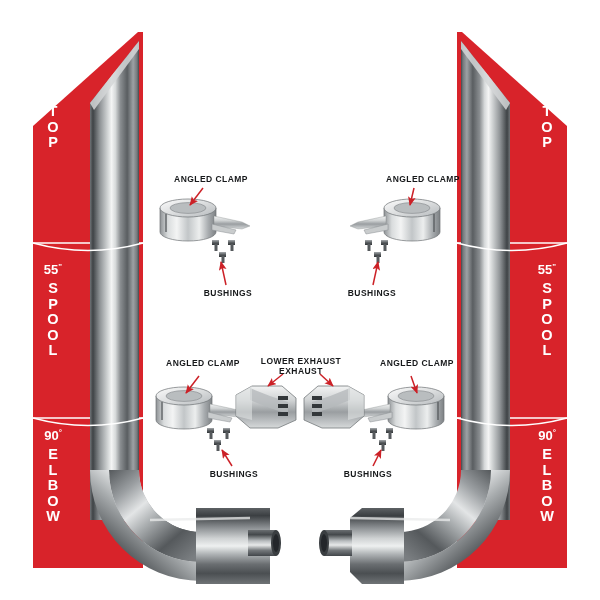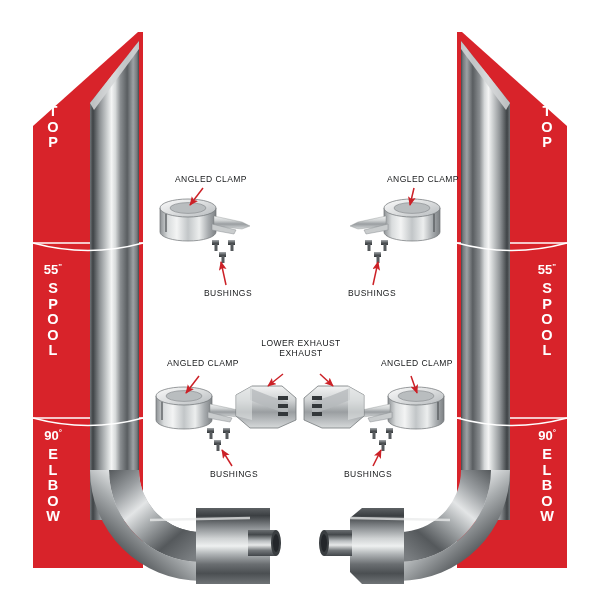--- a/index.html
+++ b/index.html
@@ -9,21 +9,21 @@
     font-family:"Liberation Sans", sans-serif;
     overflow:hidden;
   }
   #stage{position:relative;width:600px;height:600px;background:#fff;}
   #stage svg{position:absolute;left:0;top:0;}
 
   .lbl{
     position:absolute;
     font-family:"Liberation Sans", sans-serif;
     font-size:8.5px;
-    font-weight:400;
+    font-weight:700;
     letter-spacing:0.45px;
     color:#16181a;
     white-space:nowrap;
     line-height:10.5px;
     text-align:center;
   }
   .lbl.two{line-height:10px;}
 
   .rlabel{
     position:absolute;
@@ -424,18 +424,18 @@
   <div class="lbl" style="left:332px;top:288px;width:80px;">BUSHINGS</div>
 
   <div class="lbl" style="left:158px;top:358px;width:90px;">ANGLED CLAMP</div>
 
   <div class="lbl" style="left:194px;top:469px;width:80px;">BUSHINGS</div>
 
   <div class="lbl" style="left:372px;top:358px;width:90px;">ANGLED CLAMP</div>
 
   <div class="lbl" style="left:328px;top:469px;width:80px;">BUSHINGS</div>
 
-  <div class="lbl two" style="left:255px;top:338px;width:92px;">
+  <div class="lbl two" style="left:255px;top:356px;width:92px;">
     <div>LOWER EXHAUST</div>
     <div>EXHAUST</div>
   </div>
 
 </div>
 
 </body></html>

